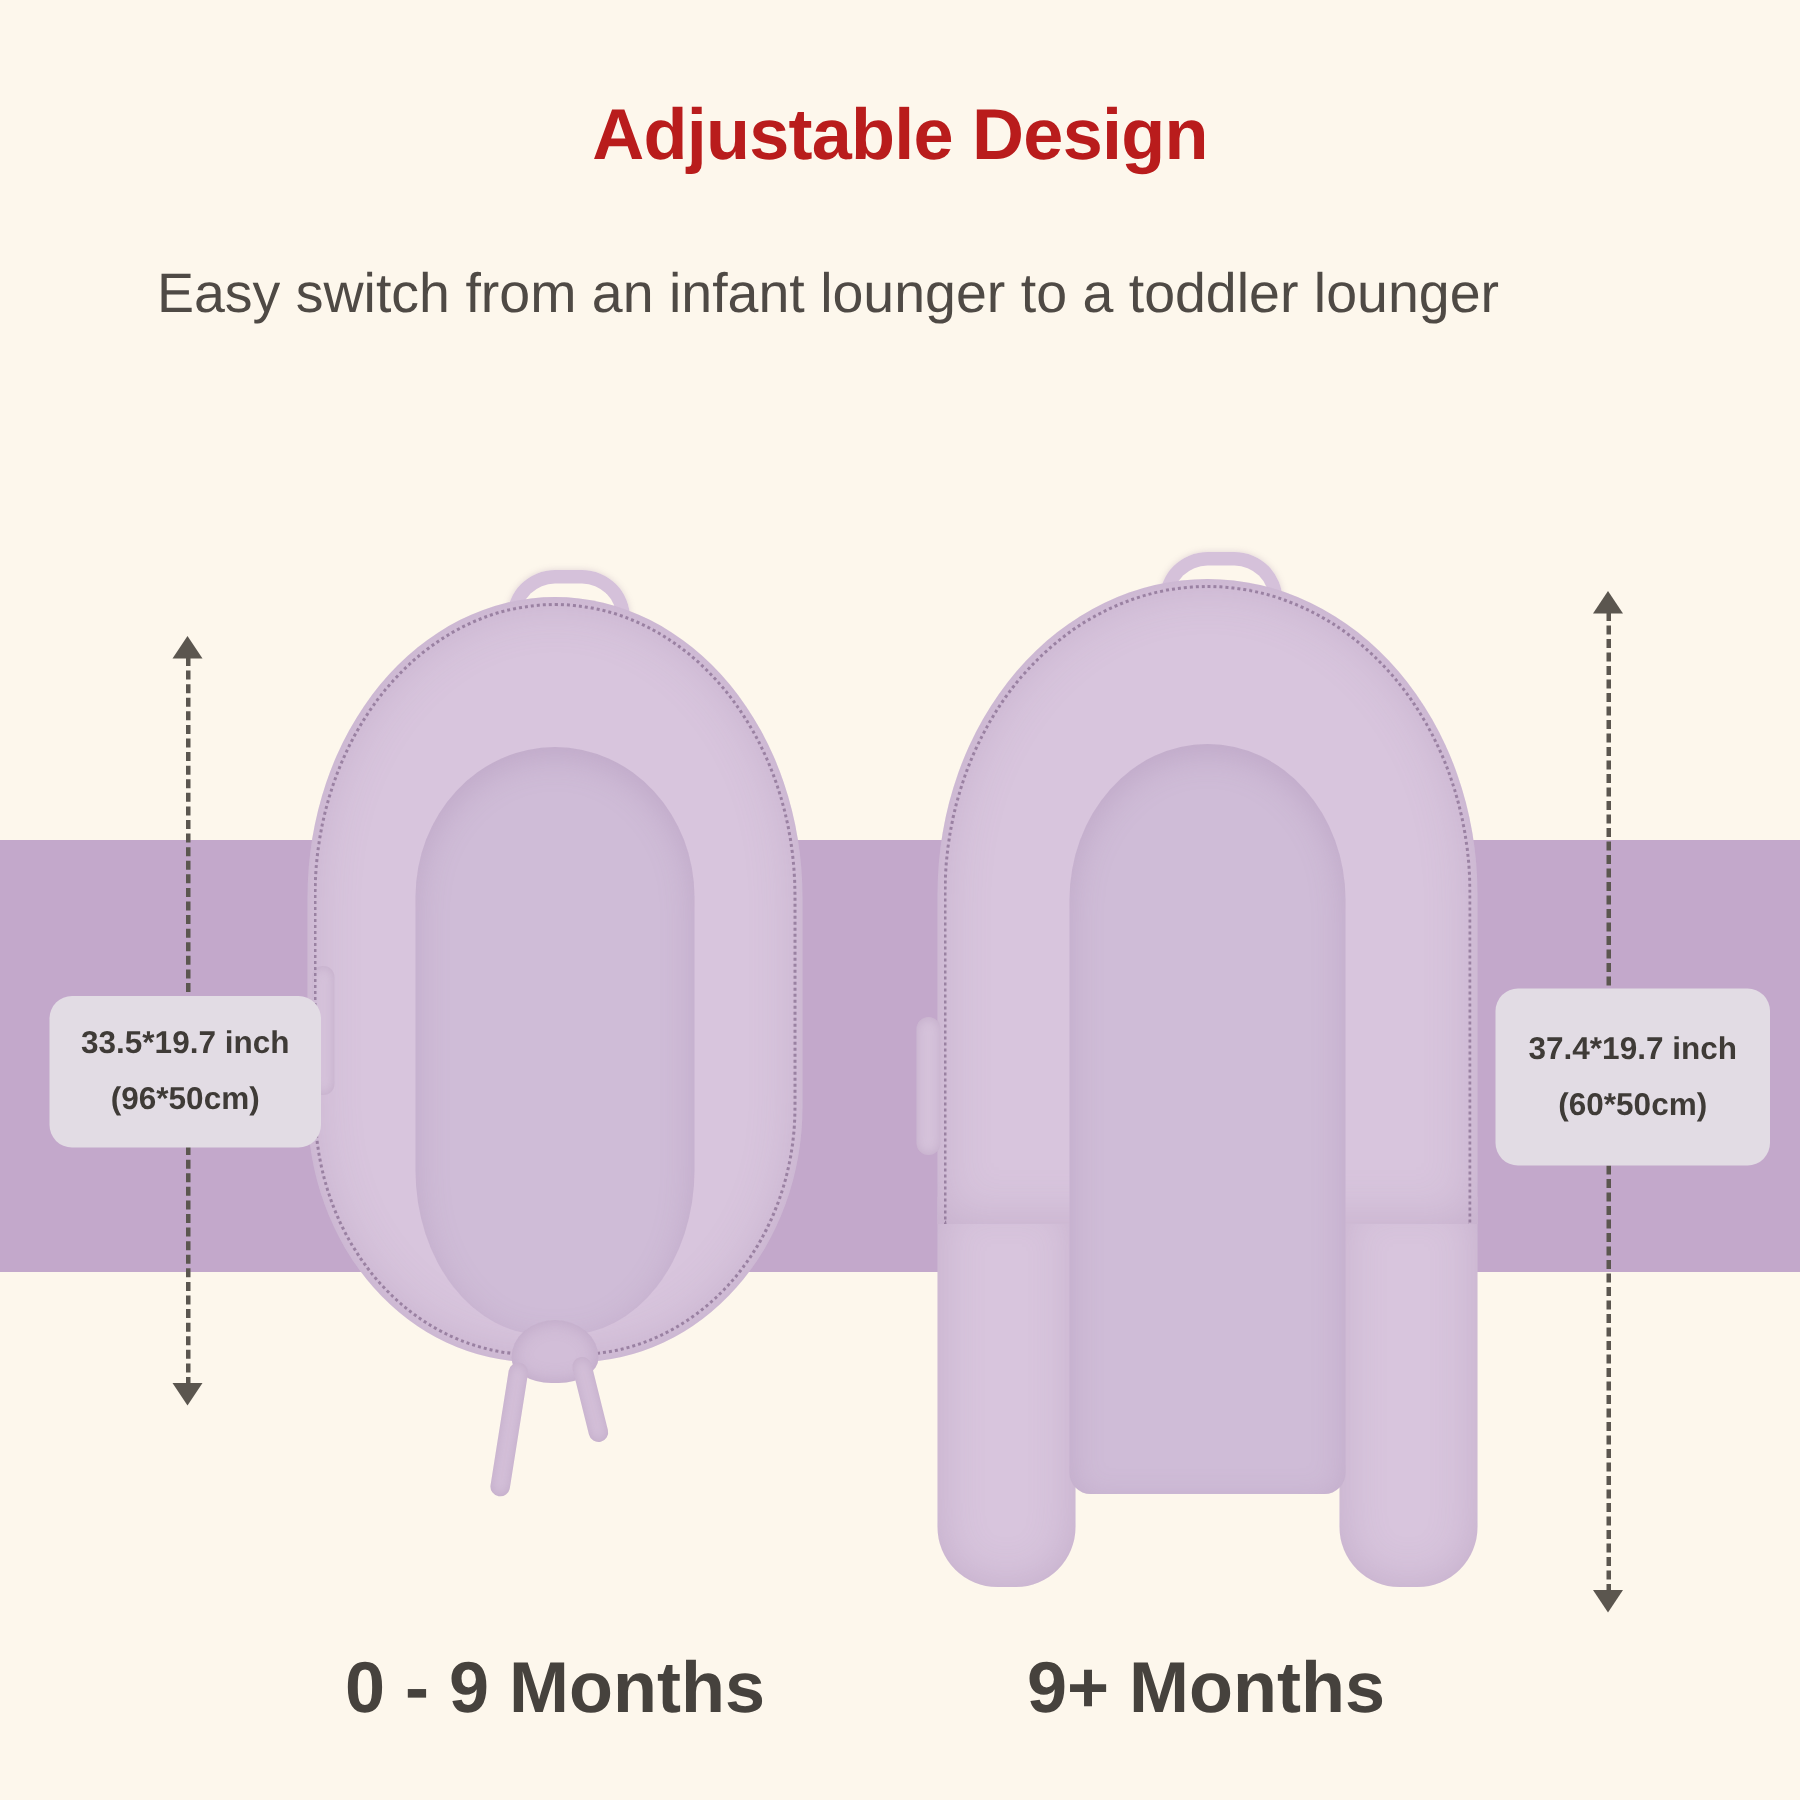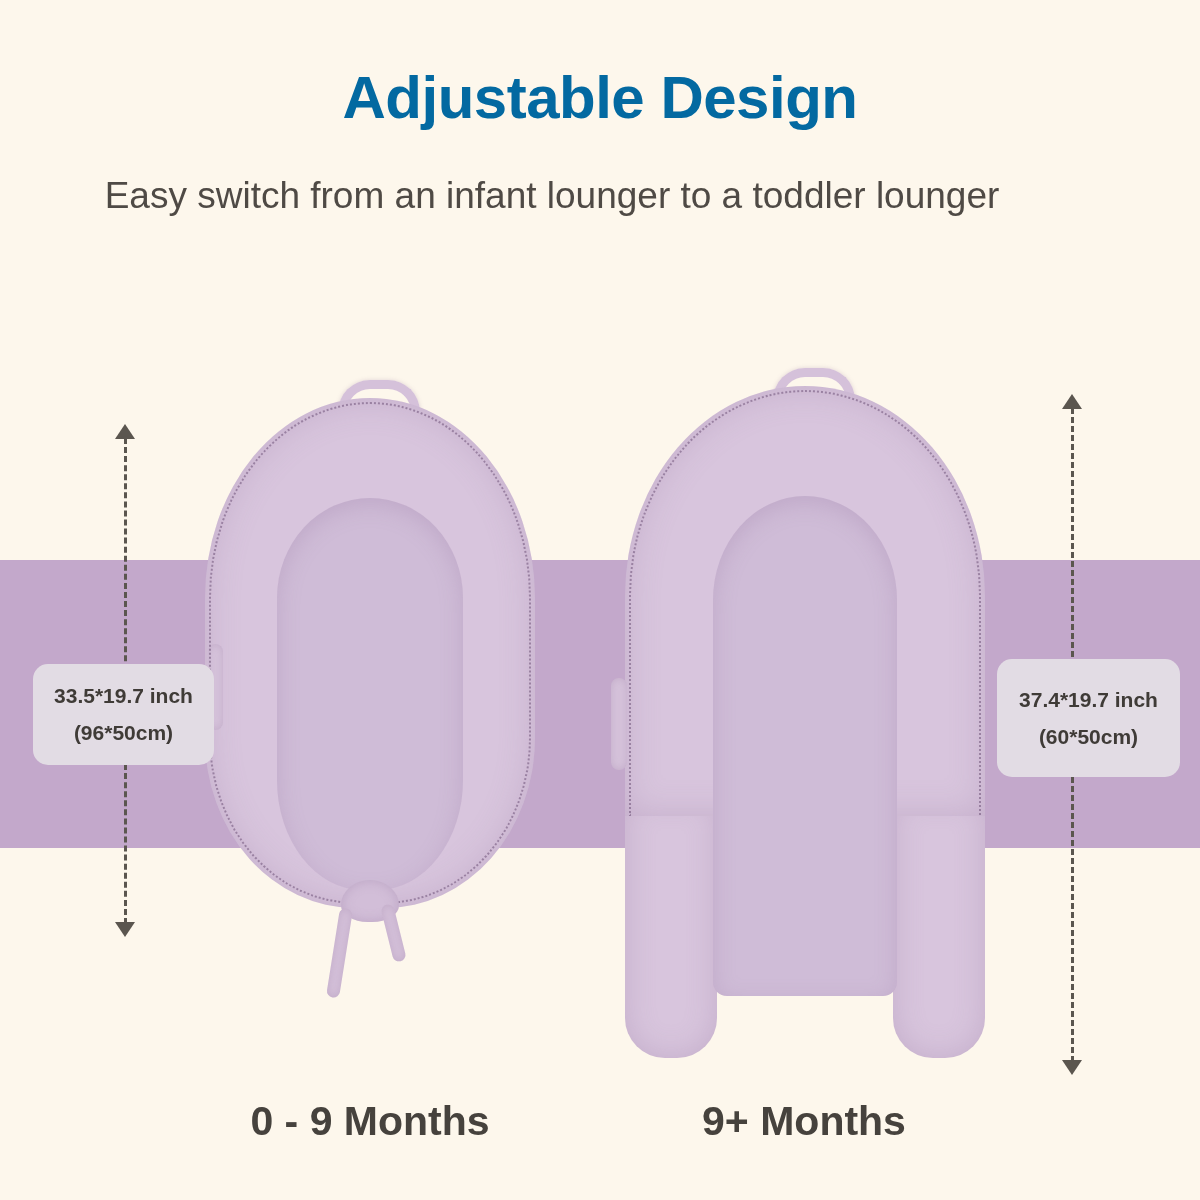--- a/index.html
+++ b/index.html
@@ -20,24 +20,24 @@
     overflow: hidden;
   }
 
   
   #page-title {
     position: absolute;
     left: 0;
     top: 66px;
     width: 1200px;
     text-align: center;
-    font-size: 60px;
+    font-size: 48px;
     font-weight: bold;
     letter-spacing: -0.5px;
-    color: #0369a1;
+    color: #b91c1c;
     line-height: 1.05;
   }
   #page-subtitle {
     position: absolute;
     left: 0;
     top: 176px;
     width: 1104px;
     text-align: center;
     font-size: 37px;
     font-weight: normal;
@@ -222,21 +222,21 @@
     align-items: center;
     box-sizing: border-box;
   }
   .dim-label .line1 { margin-bottom: 13px; }
   #dim-label-left  { left: 33px;  top: 664px; width: 181px; height: 101px; }
   #dim-label-right { left: 997px; top: 659px; width: 183px; height: 118px; }
 
   
   .caption {
     position: absolute;
-    font-size: 41px;
+    font-size: 48px;
     font-weight: bold;
     color: #46423d;
     text-align: center;
     white-space: nowrap;
   }
   #caption-left  { left: 190px; top: 1098px; width: 360px; }
   #caption-right { left: 624px; top: 1098px; width: 360px; }
 </style>
 </head>
 <body>

